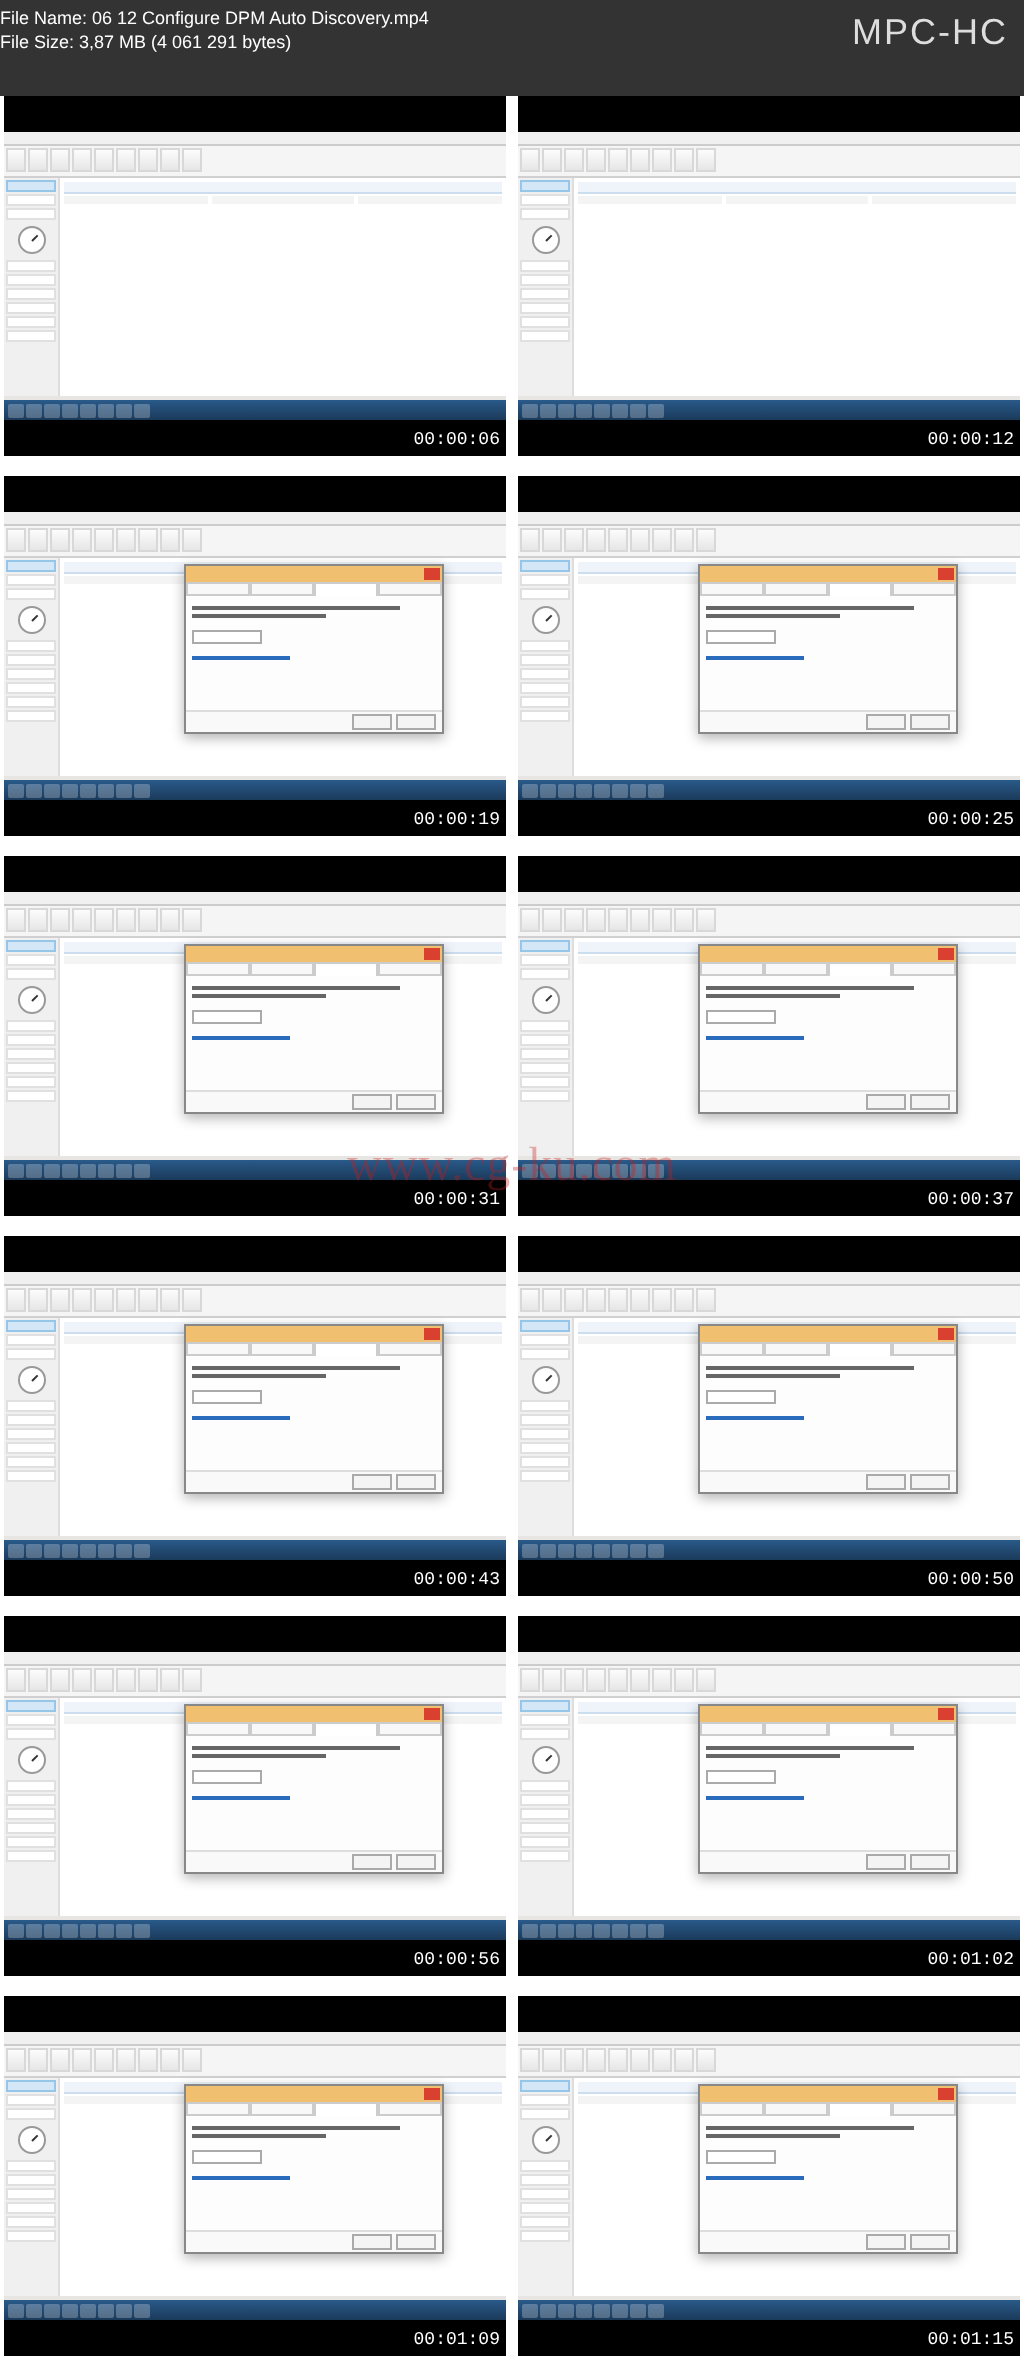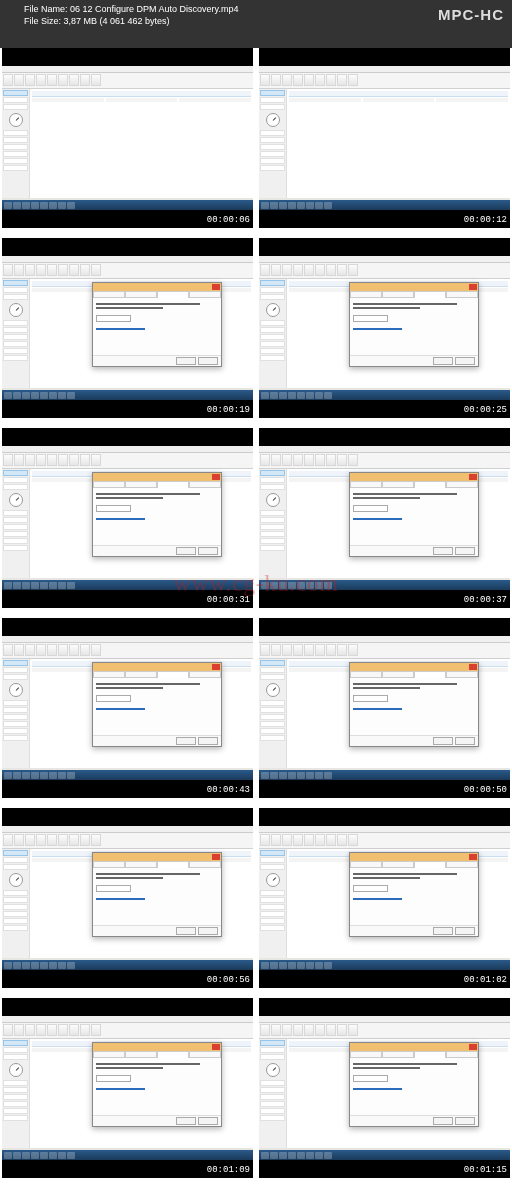--- a/index.html
+++ b/index.html
@@ -7,33 +7,33 @@
   width: 512px;
   height: 1186px;
   background: #fff;
   font-family: Arial, sans-serif;
   font-size: 9px;
   position: relative;
 }
 .header {
   background: #333;
   color: #fff;
-  padding: 4px 24px;
+  padding: 4px 0;
   height: 48px;
   display: flex;
   flex-direction: column;
   position: relative;
 }
 .header-line { line-height: 1.3; white-space: pre; }
 .mpc-logo {
   position: absolute;
   right: 8px;
   top: 6px;
-  font-size: 15px;
-  font-weight: bold;
+  font-size: 18px;
+  font-weight: normal;
   color: #ddd;
   letter-spacing: 1px;
 }
 .grid {
   display: grid;
   grid-template-columns: 1fr 1fr;
   grid-auto-rows: 180px;
   gap: 10px 6px;
   padding: 0 2px;
   background: #fff;
@@ -228,21 +228,21 @@
   pointer-events: none;
   letter-spacing: 0.5px;
 }
 .footer-white { background: #fff; height: 18px; }
 </style>
 </head>
 <body>
 
 <div class="header">
   <div class="header-line"><span>File Name: </span><span>06 12 Configure DPM Auto Discovery.mp4</span></div>
-  <div class="header-line"><span>File Size: </span><span>3,87 MB (4 061 462 bytes)</span></div>
+  <div class="header-line"><span>File Size: </span><span>3,87 MB (4 061 291 bytes)</span></div>
   <div class="mpc-logo">MPC-HC</div>
 </div>
 
 <div class="grid" id="grid">
     <div class="thumb">
     <div class="blackbar"></div>
     <div class="screen">
       <div class="win-title"></div>
       <div class="ribbon">
         <div class="ribbon-btn"></div>

